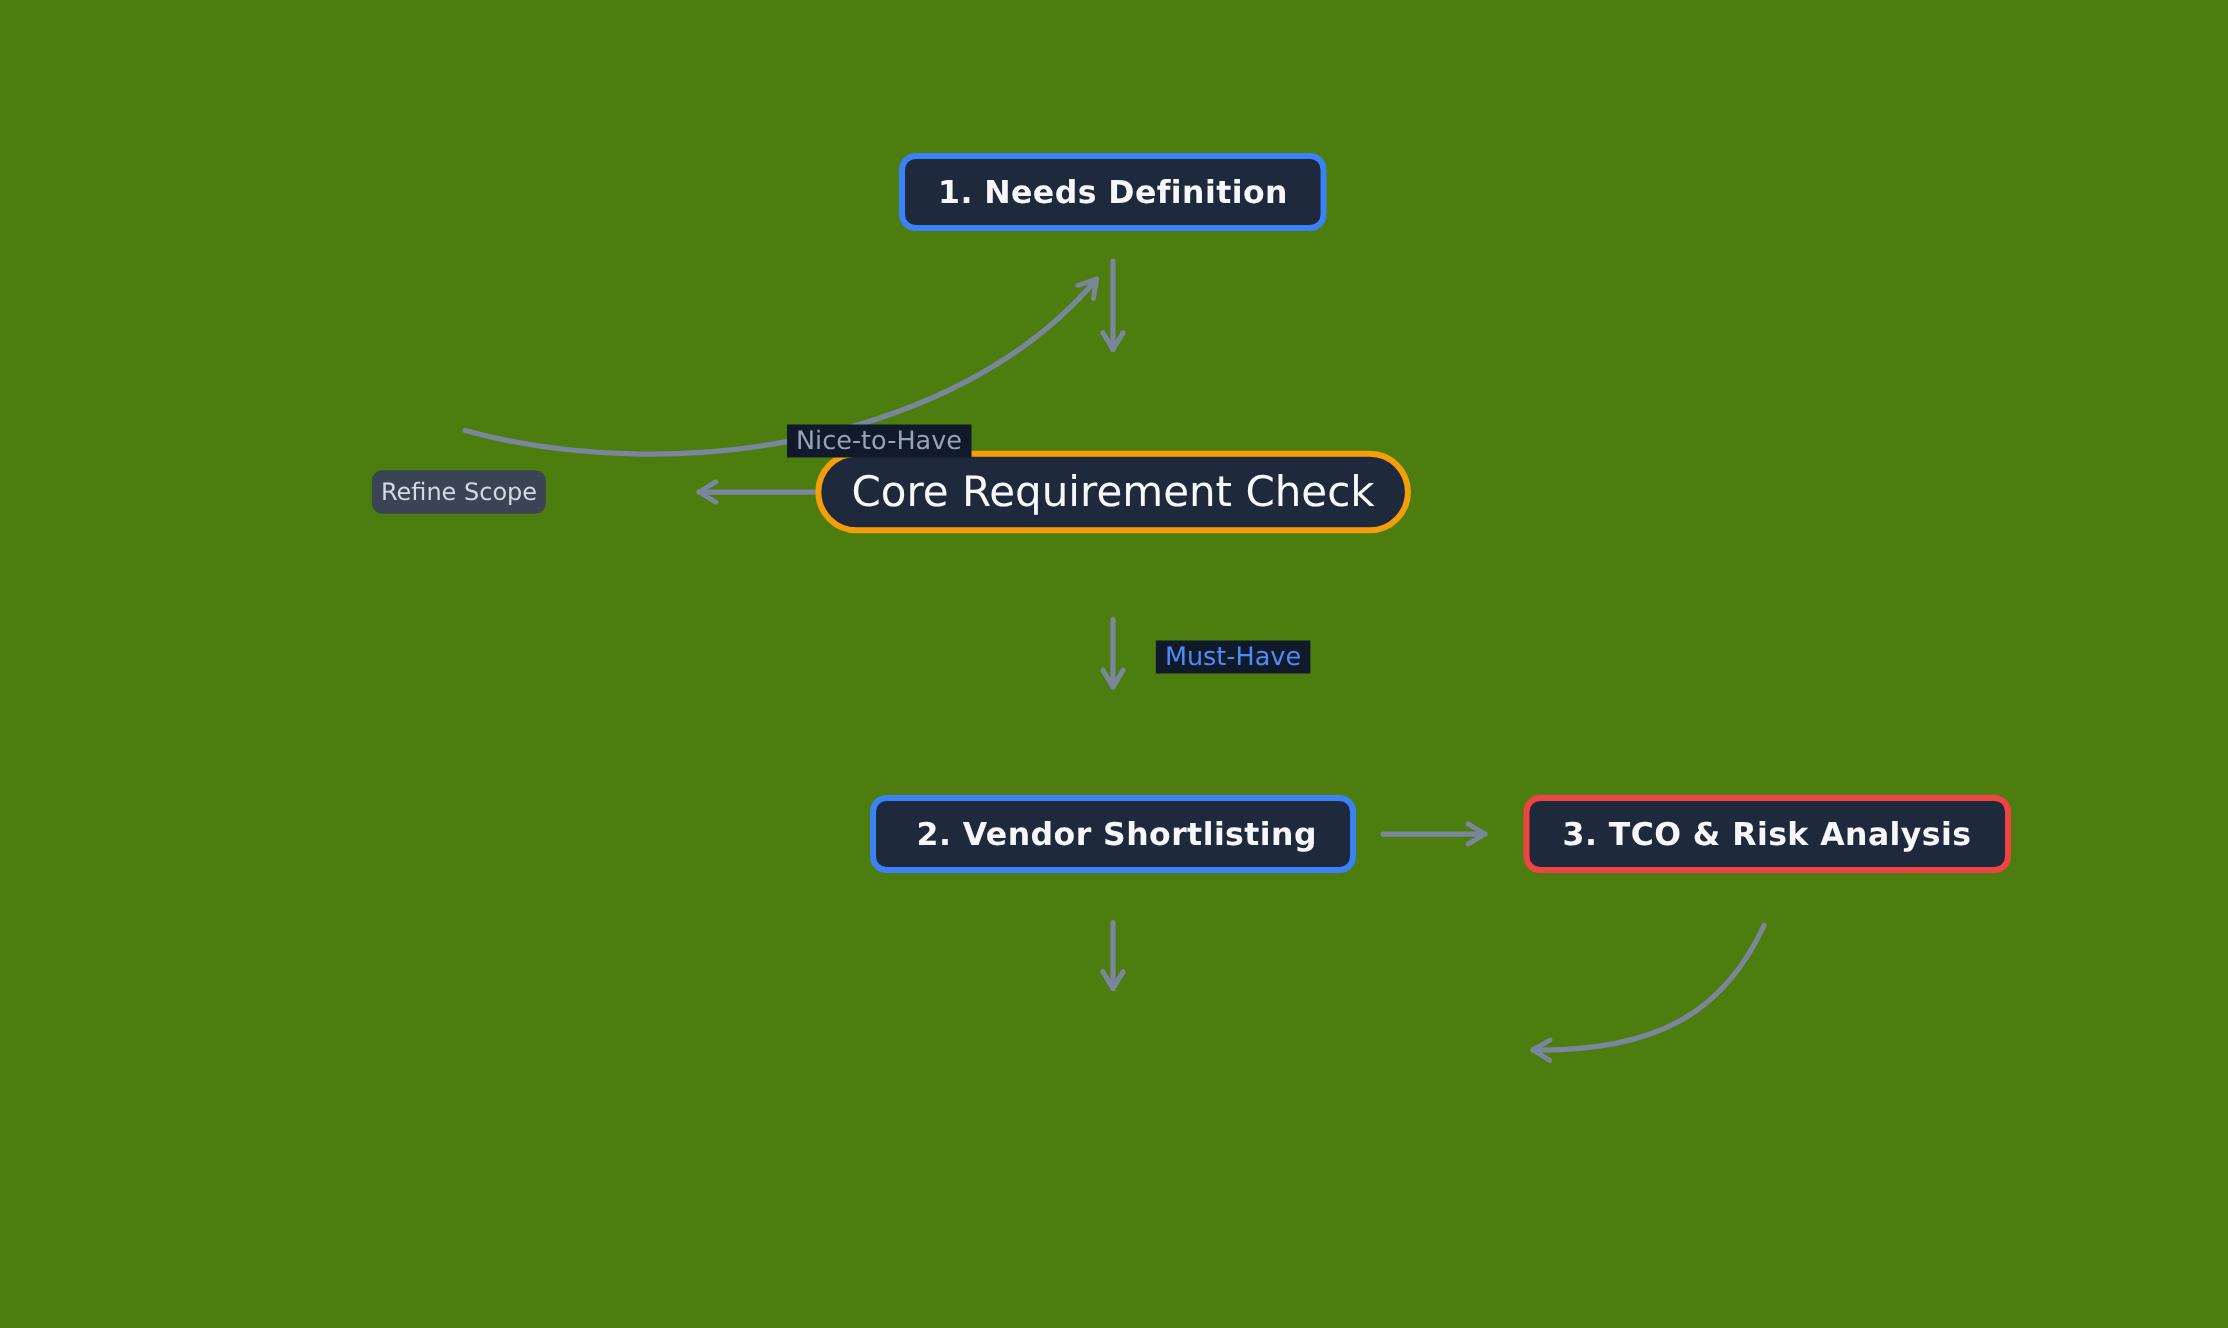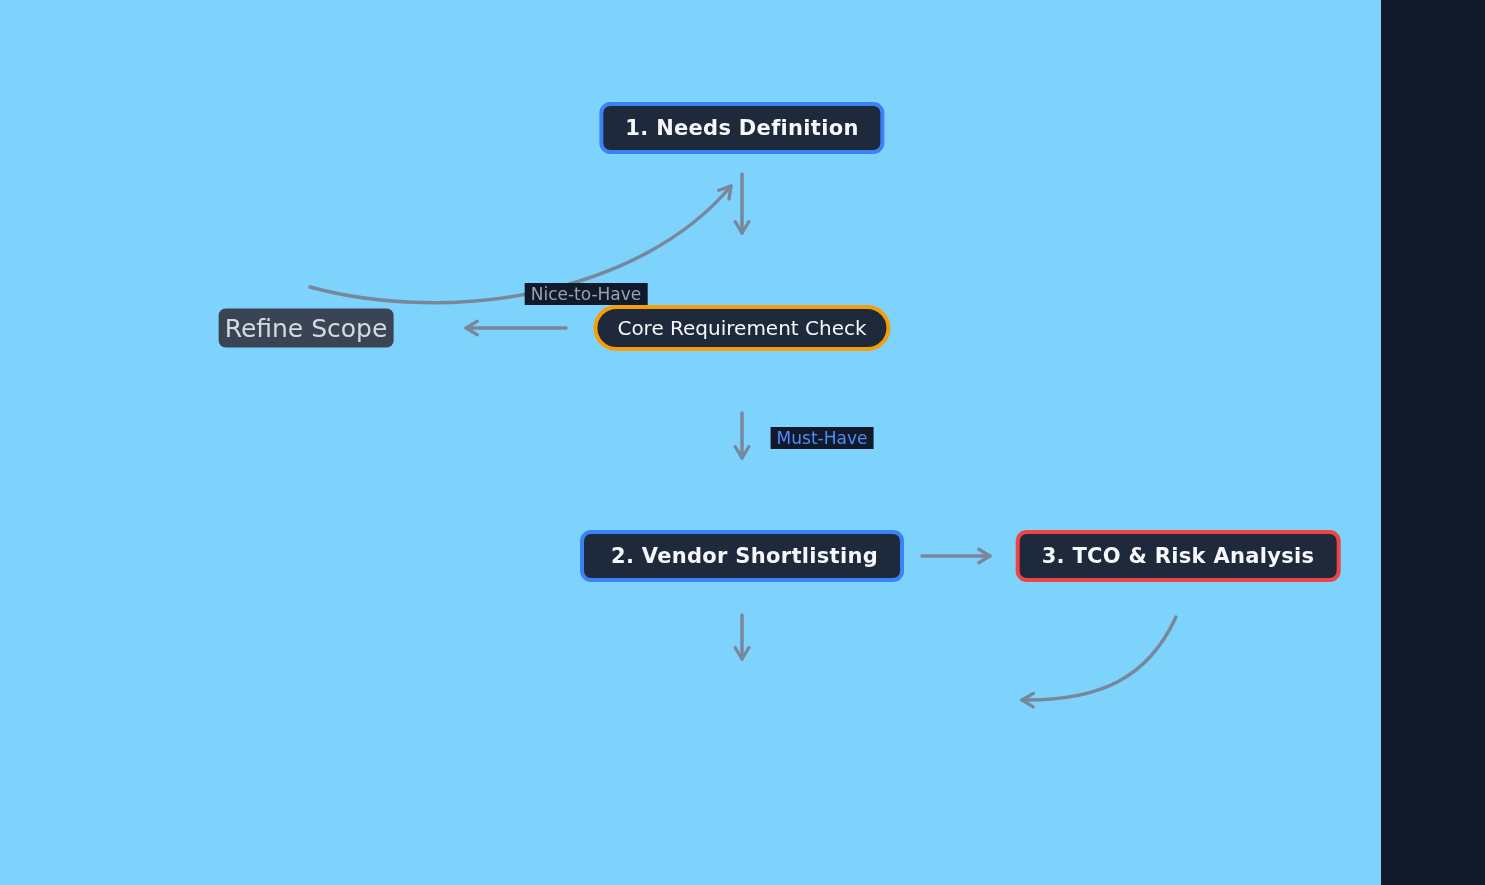--- a/index.html
+++ b/index.html
@@ -6,23 +6,23 @@
     margin: 0;
     padding: 0;
     background: #111a2b;
     width: 1485px;
     height: 885px;
     overflow: hidden;
     font-family: "DejaVu Sans", "Liberation Sans", sans-serif;
   }
   .canvas {
     position: relative;
-    width: 1381px;
+    width: 1485px;
     height: 885px;
-    background: #7dd3fc;
+    background: #4d7c0f;
   }
   .edges-layer {
     position: absolute;
     left: 0;
     top: 0;
   }
   .node {
     position: absolute;
     transform: translate(-50%, -50%);
     background: #1e293b;
@@ -34,28 +34,28 @@
     font-size: 21px;
     font-weight: 700;
     padding: 10px 22px;
     border: 4px solid #3b82f6;
     border-radius: 11px;
     letter-spacing: 0.3px;
   }
   .node.blue   { border-color: #3b82f6; }
   .node.red    { border-color: #ef4444; }
   .node.decision {
-    font-size: 20px;
+    font-size: 28px;
     font-weight: 400;
     padding: 7px 20px;
     border: 4px solid #f59e0b;
     border-radius: 999px;
   }
   .node.plain {
-    font-size: 25px;
+    font-size: 16px;
     font-weight: 400;
     padding: 5px 6px;
     border: none;
     border-radius: 7px;
     background: #3b4455;
     color: #d3dae3;
   }
   .edge-label {
     position: absolute;
     transform: translate(-50%, -50%);

